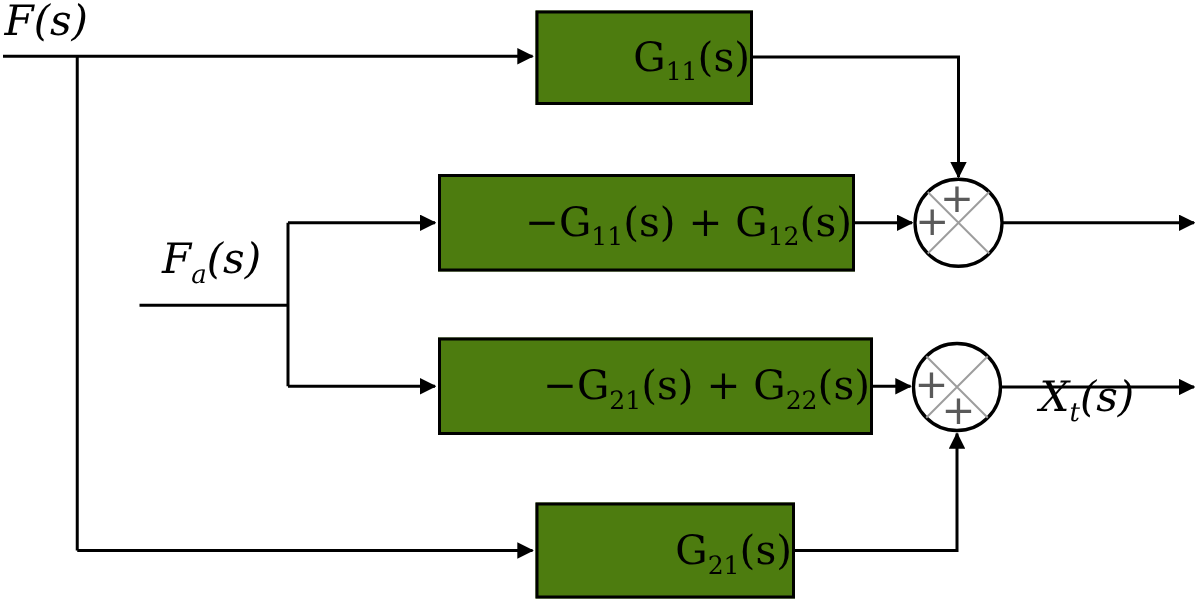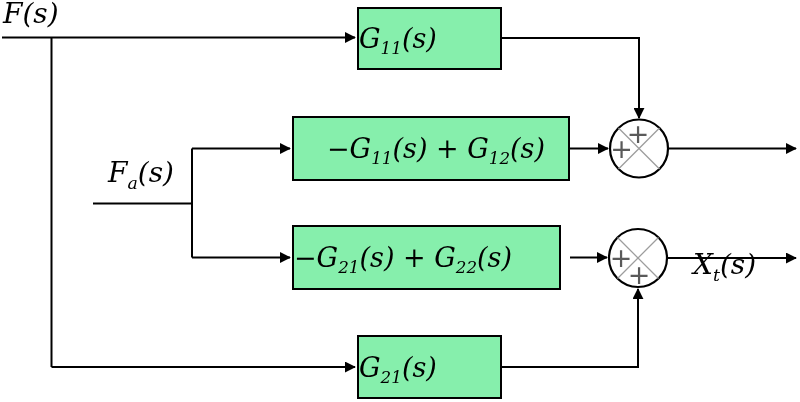--- a/index.html
+++ b/index.html
@@ -7,24 +7,23 @@
   body {
     width: 800px; height: 402px;
     background: #ffffff;
     font-family: "DejaVu Serif", serif;
     overflow: hidden;
   }
   .stage { position: relative; width: 800px; height: 402px; background: #ffffff; }
   svg.wires { position: absolute; left: 0; top: 0; }
   .block {
     position: absolute;
-    background: #86efac;
+    background: #4d7c0f;
     border: 2.5px solid #000000;
-    display: flex; align-items: center; justify-content: flex-start;
-    font-style: italic;
+    display: flex; align-items: center; justify-content: flex-end;
     font-size: 27px;
     color: #000000;
     white-space: nowrap;
   }
   .mlabel {
     position: absolute;
     font-style: italic;
     font-size: 28px;
     color: #000000;
     white-space: nowrap;
@@ -89,24 +88,24 @@
       <text class="plus" x="639" y="274" text-anchor="middle" dominant-baseline="central">+</text>
     </g>
   </svg>
 
   <div class="block" style="left:357px; top:7px; width:145px; height:63px;">
     <span>G<sub>11</sub>(s)</span>
   </div>
   <div class="block" style="left:292px; top:116px; width:278px; height:65px;padding-left:33px;">
     <span>−G<sub>11</sub>(s) + G<sub>12</sub>(s)</span>
   </div>
-  <div class="block" style="left:292px; top:225px; width:269px; height:65px;">
+  <div class="block" style="left:292px; top:225px; width:290px; height:65px;">
     <span>−G<sub>21</sub>(s) + G<sub>22</sub>(s)</span>
   </div>
-  <div class="block" style="left:357px; top:335px; width:145px; height:64px;">
+  <div class="block" style="left:357px; top:335px; width:173px; height:64px;">
     <span>G<sub>21</sub>(s)</span>
   </div>
 
   <div class="mlabel" style="left:3px; top:-2px;">F(s)</div>
   <div class="mlabel" style="left:108px; top:157px;">F<sub>a</sub>(s)</div>
   <div class="mlabel" style="left:693px; top:249px;">X<sub>t</sub>(s)</div>
 
 </div>
 
 </body></html>

